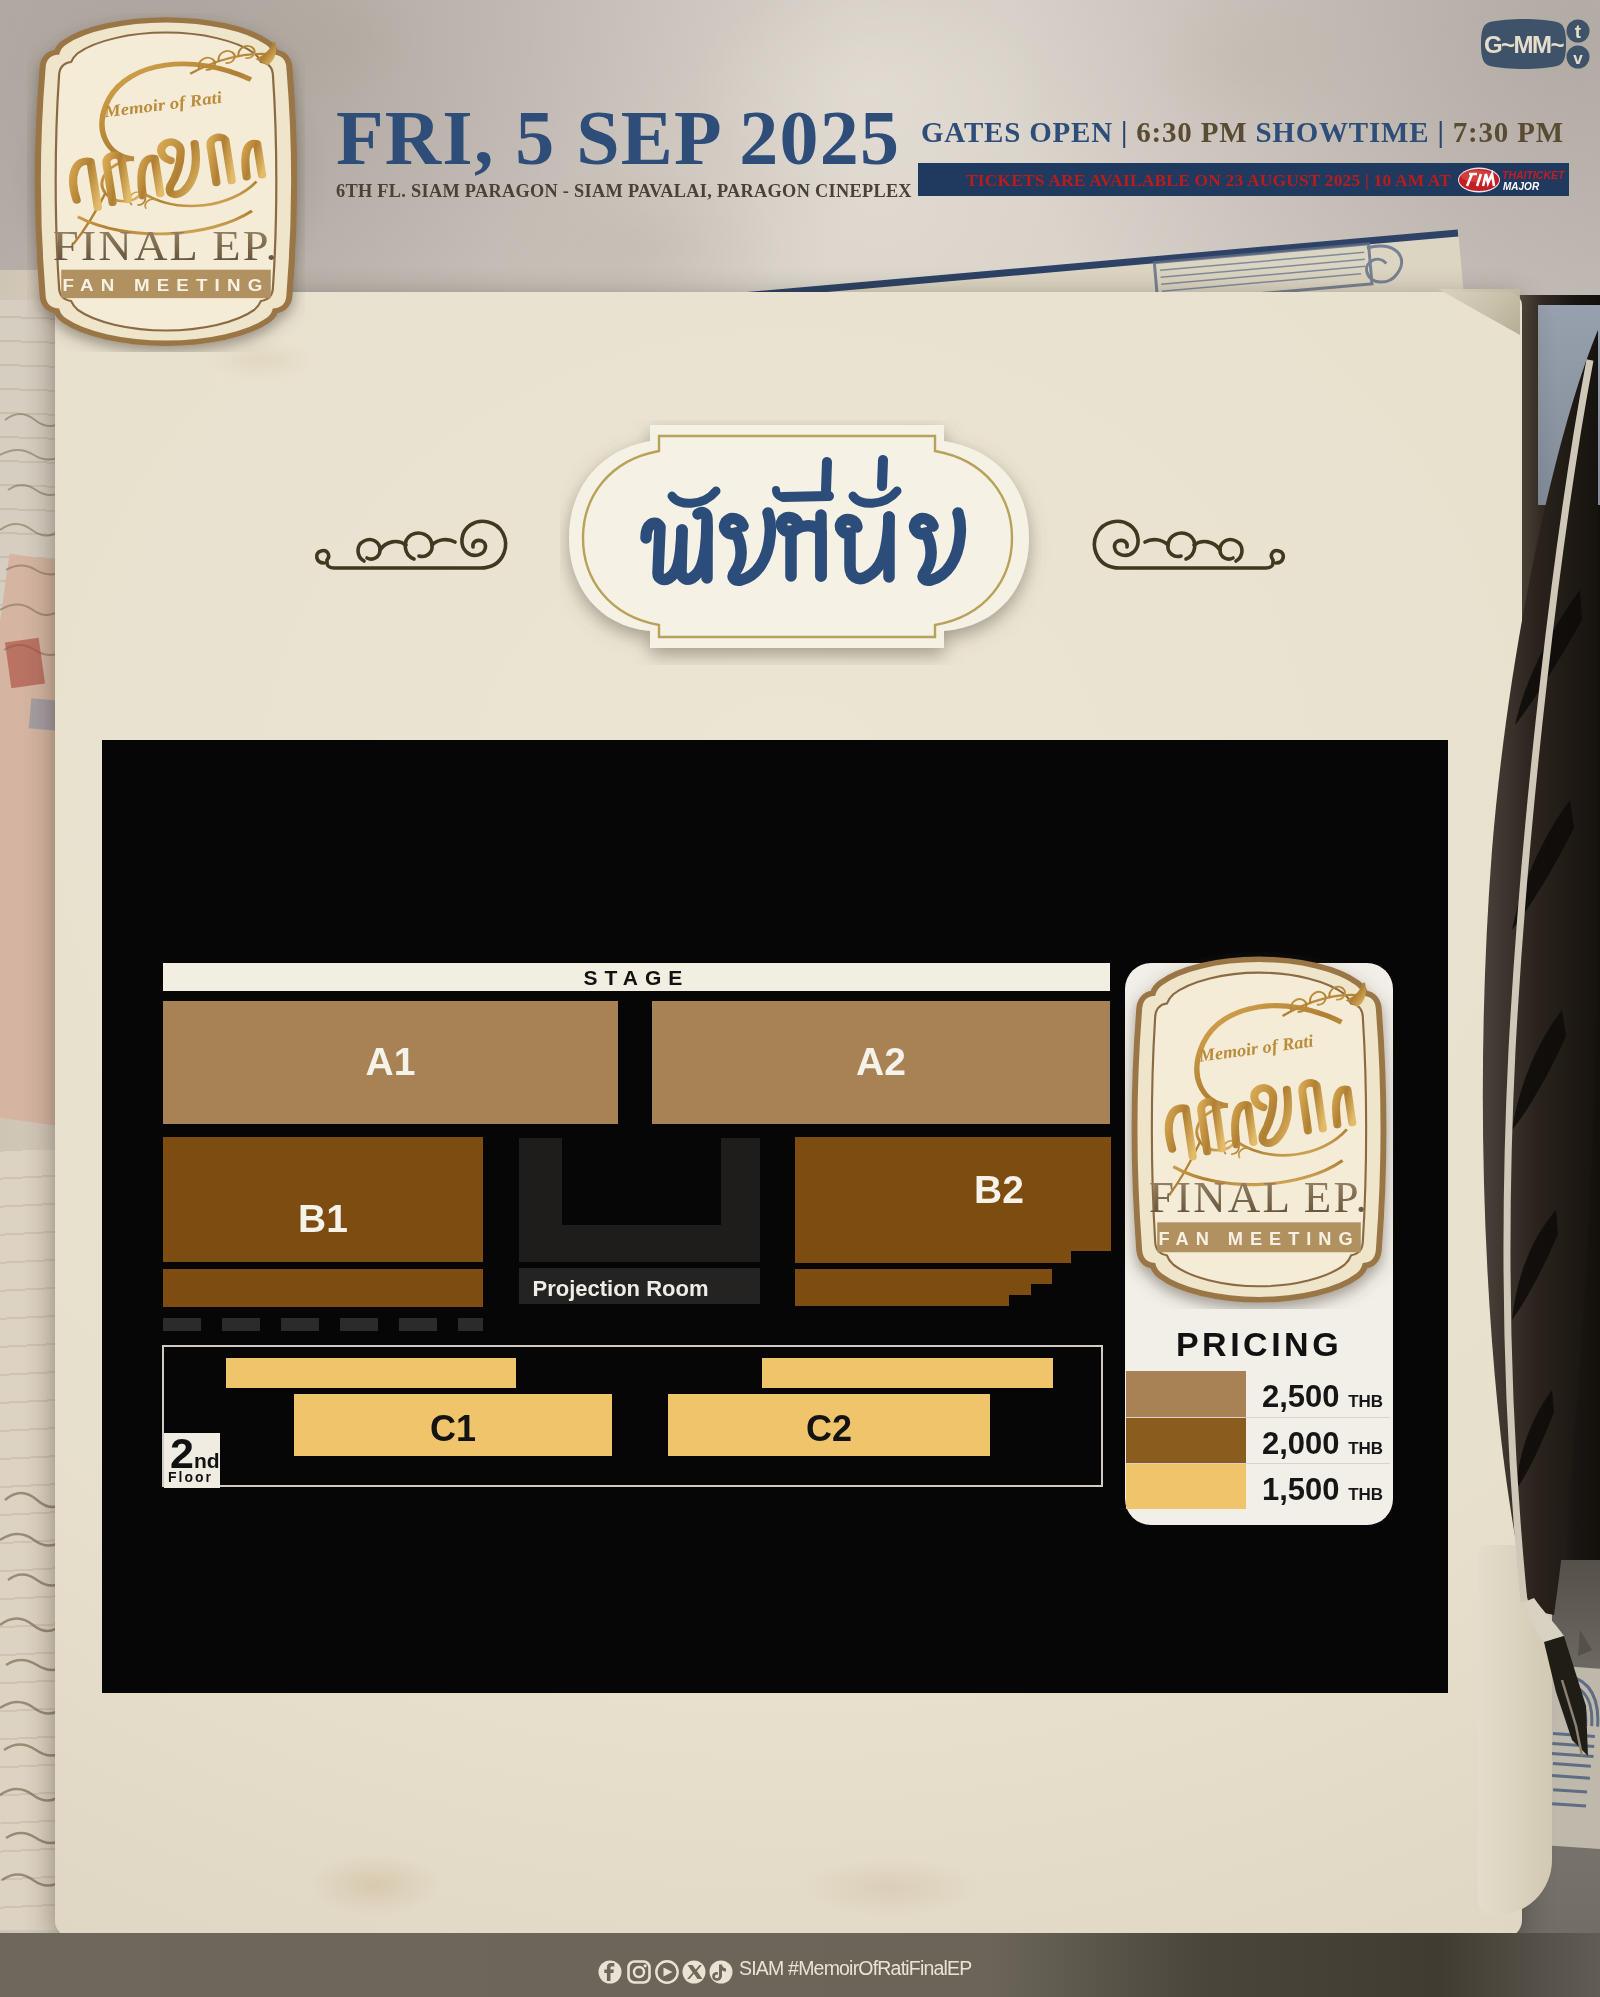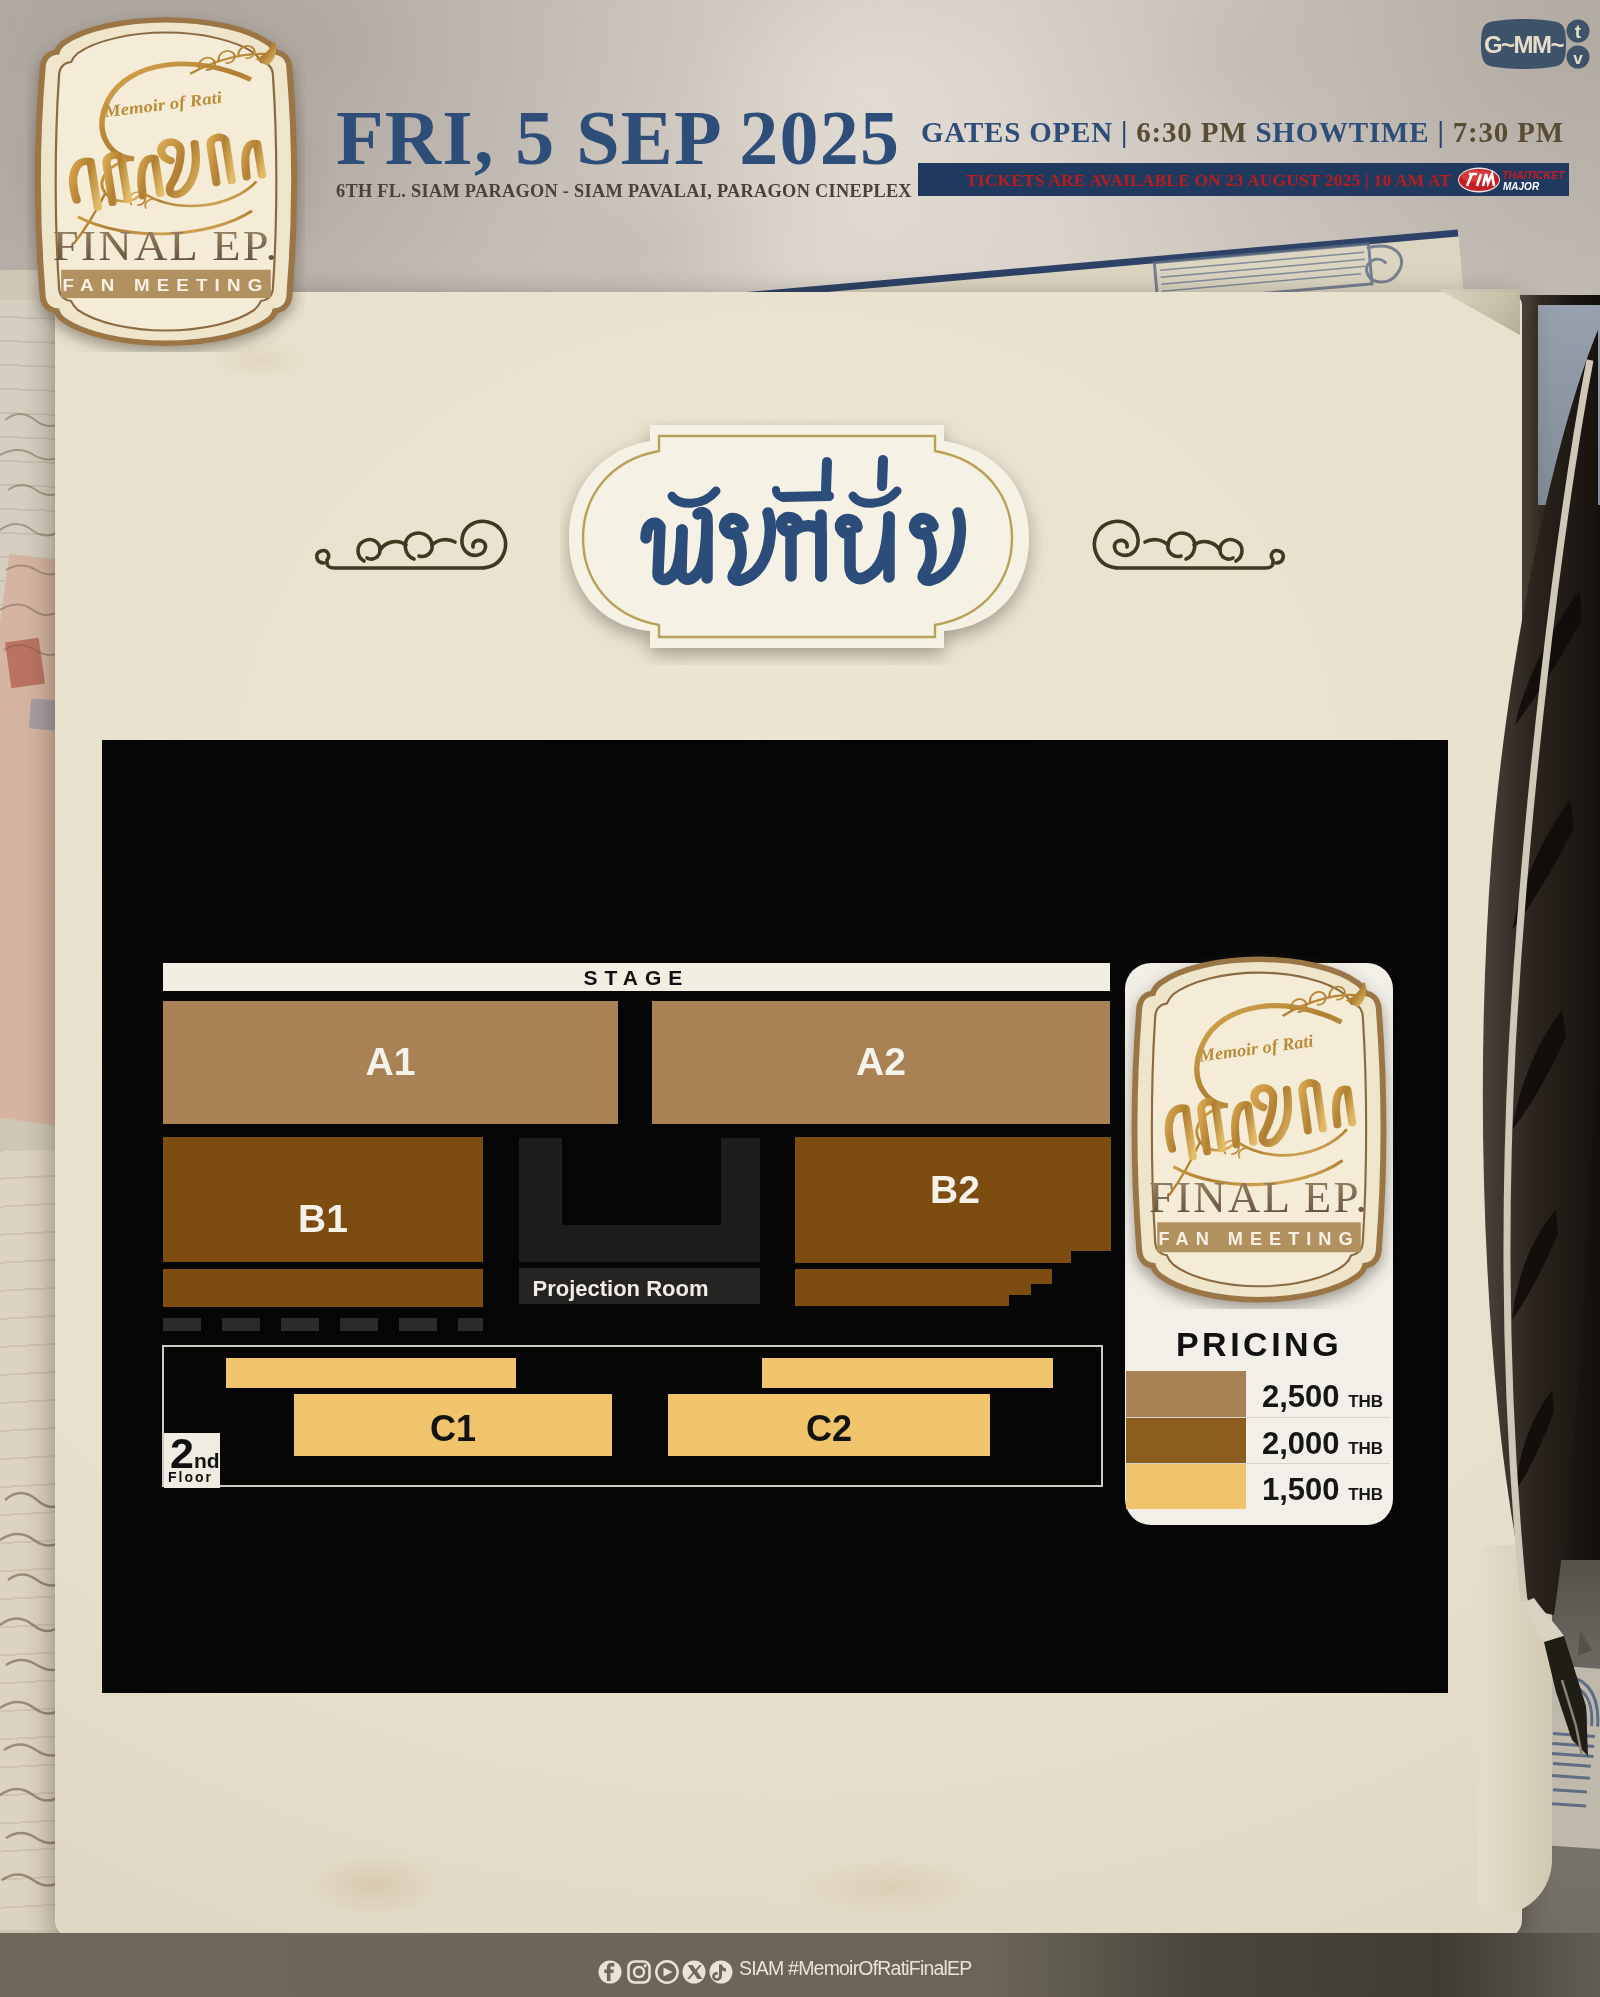--- a/index.html
+++ b/index.html
@@ -173,21 +173,21 @@
   <path d="M0,0 H241 V124 H0 Z M43,0 V87 H202 V0 Z" fill="#1e1d1c" fill-rule="evenodd"></path>
   <rect x="0" y="130" width="241" height="36" fill="#242322"></rect>
 </svg>
 
 <div class="abs" style="left:519px;top:1276px;width:203px;text-align:center;font-weight:bold;font-size:22px;color:#f0ede6;">Projection Room</div>
 
 <svg class="abs" style="left:795px;top:1137px;" width="320" height="170" viewBox="0 0 320 170">
   <path d="M0,0 H316 V114 H276 V126 H0 Z" fill="#7d4c10"></path>
   <path d="M0,132 H257 V147 H236 V158 H214 V169 H0 Z" fill="#7d4c10"></path>
 </svg>
-<div class="abs" style="left:795px;top:1168px;width:320px;text-align:center;font-weight:bold;font-size:39px;color:#f5f2ea;">B2</div>
+<div class="abs" style="left:795px;top:1168px;width:320px;text-align:center;font-weight:bold;font-size:39px;color:#f5f2ea;padding-left:44px;">B2</div>
 
 <div class="abs" style="left:163px;top:1318px;width:320px;height:13px;background:repeating-linear-gradient(90deg,#2b2b2b 0 38px,#060606 38px 59px);"></div>
 
 <div class="abs" style="left:162px;top:1345px;width:941px;height:142px;border:2px solid #cFcbc2;box-sizing:border-box;"></div>
 
 <div class="abs" style="left:226px;top:1358px;width:290px;height:30px;background:#f0c46a;"></div>
 
 <div class="abs" style="left:762px;top:1358px;width:291px;height:30px;background:#f0c46a;"></div>
 
 <div class="abs" style="left:294px;top:1394px;width:318px;height:62px;background:#f0c46a;"></div>

